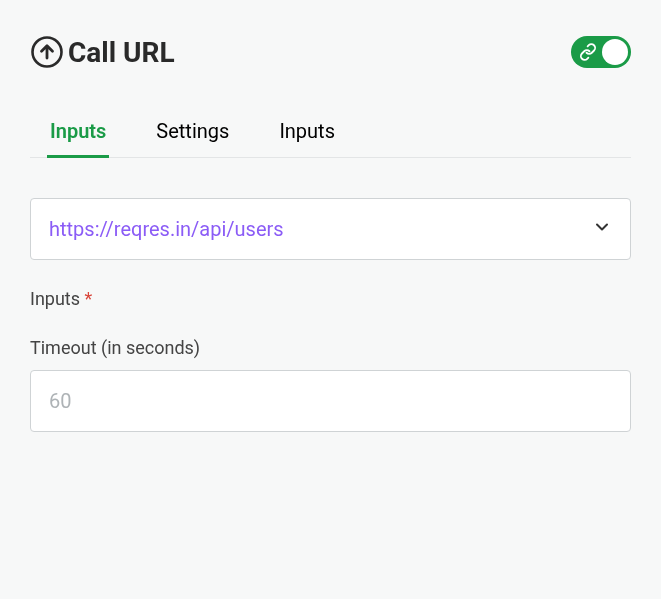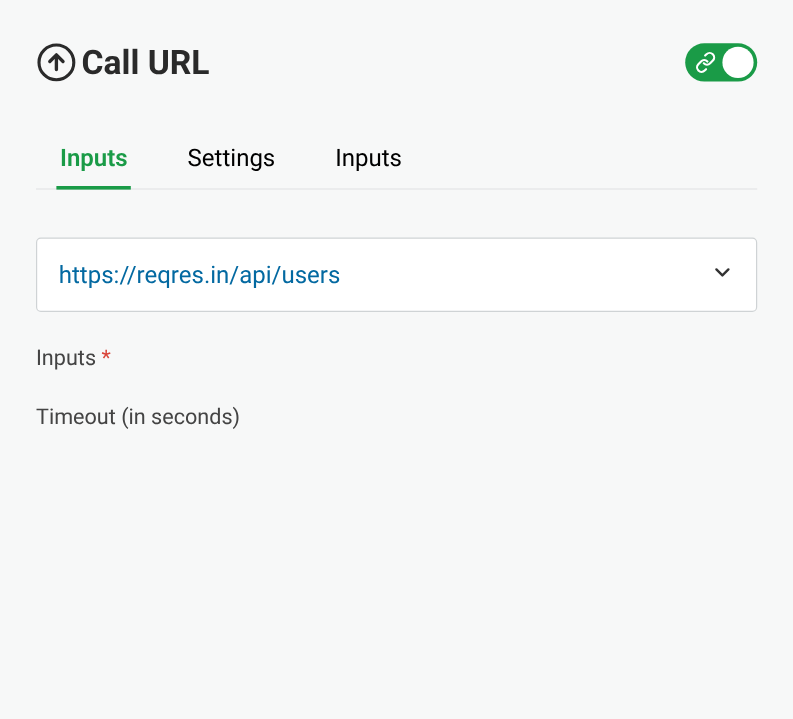--- a/index.html
+++ b/index.html
@@ -111,21 +111,21 @@
     border-radius: 4px;
     height: 62px;
     display: flex;
     align-items: center;
     justify-content: space-between;
     padding: 0 18px;
     cursor: pointer;
   }
   .select-value {
     font-size: 20px;
-    color: #0369a1;
+    color: #8b5cf6;
   }
   .chevron {
     flex-shrink: 0;
   }
 
   .text-input {
     width: 100%;
     border: 1px solid #cfd3d5;
     background: #fff;
     border-radius: 4px;
@@ -182,13 +182,14 @@
 
 <div class="form-group">
   <label class="label">
     <span>Inputs</span>
     <span class="required">*</span>
   </label>
 </div>
 
 <div class="form-group">
   <label class="label">Timeout (in seconds)</label>
+  <input type="text" class="text-input" placeholder="60" style="">
 </div>
 
 </body></html>

